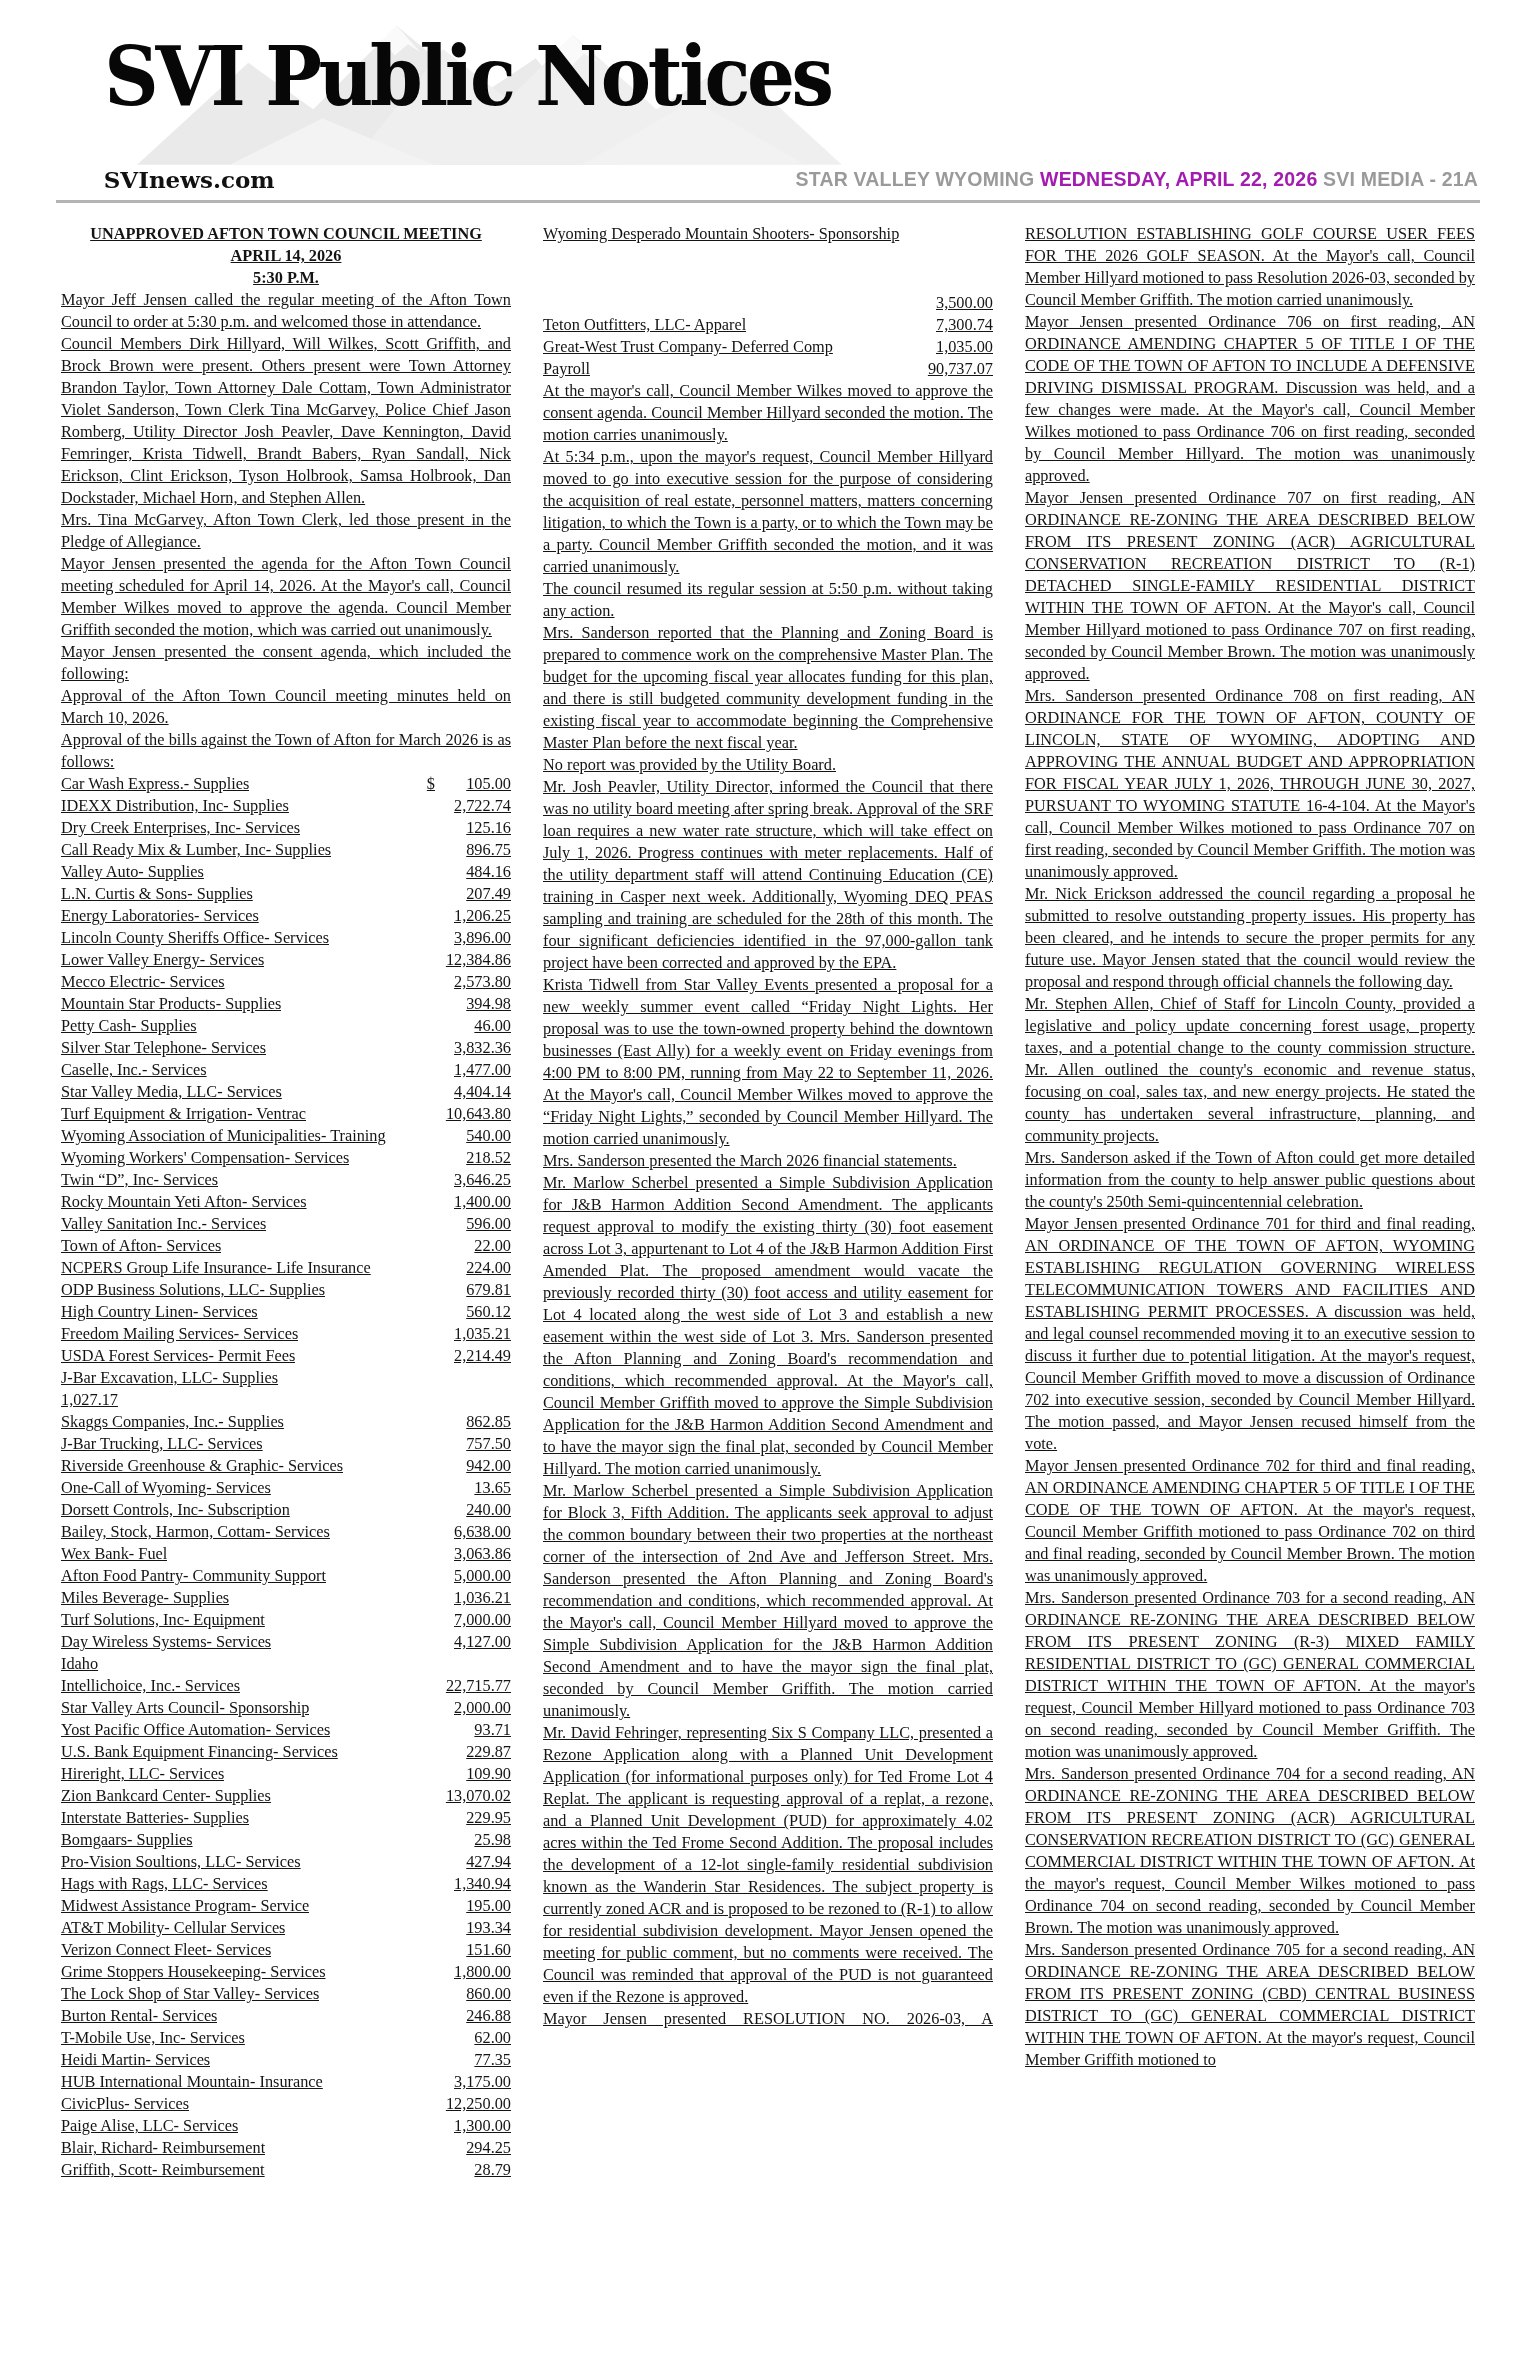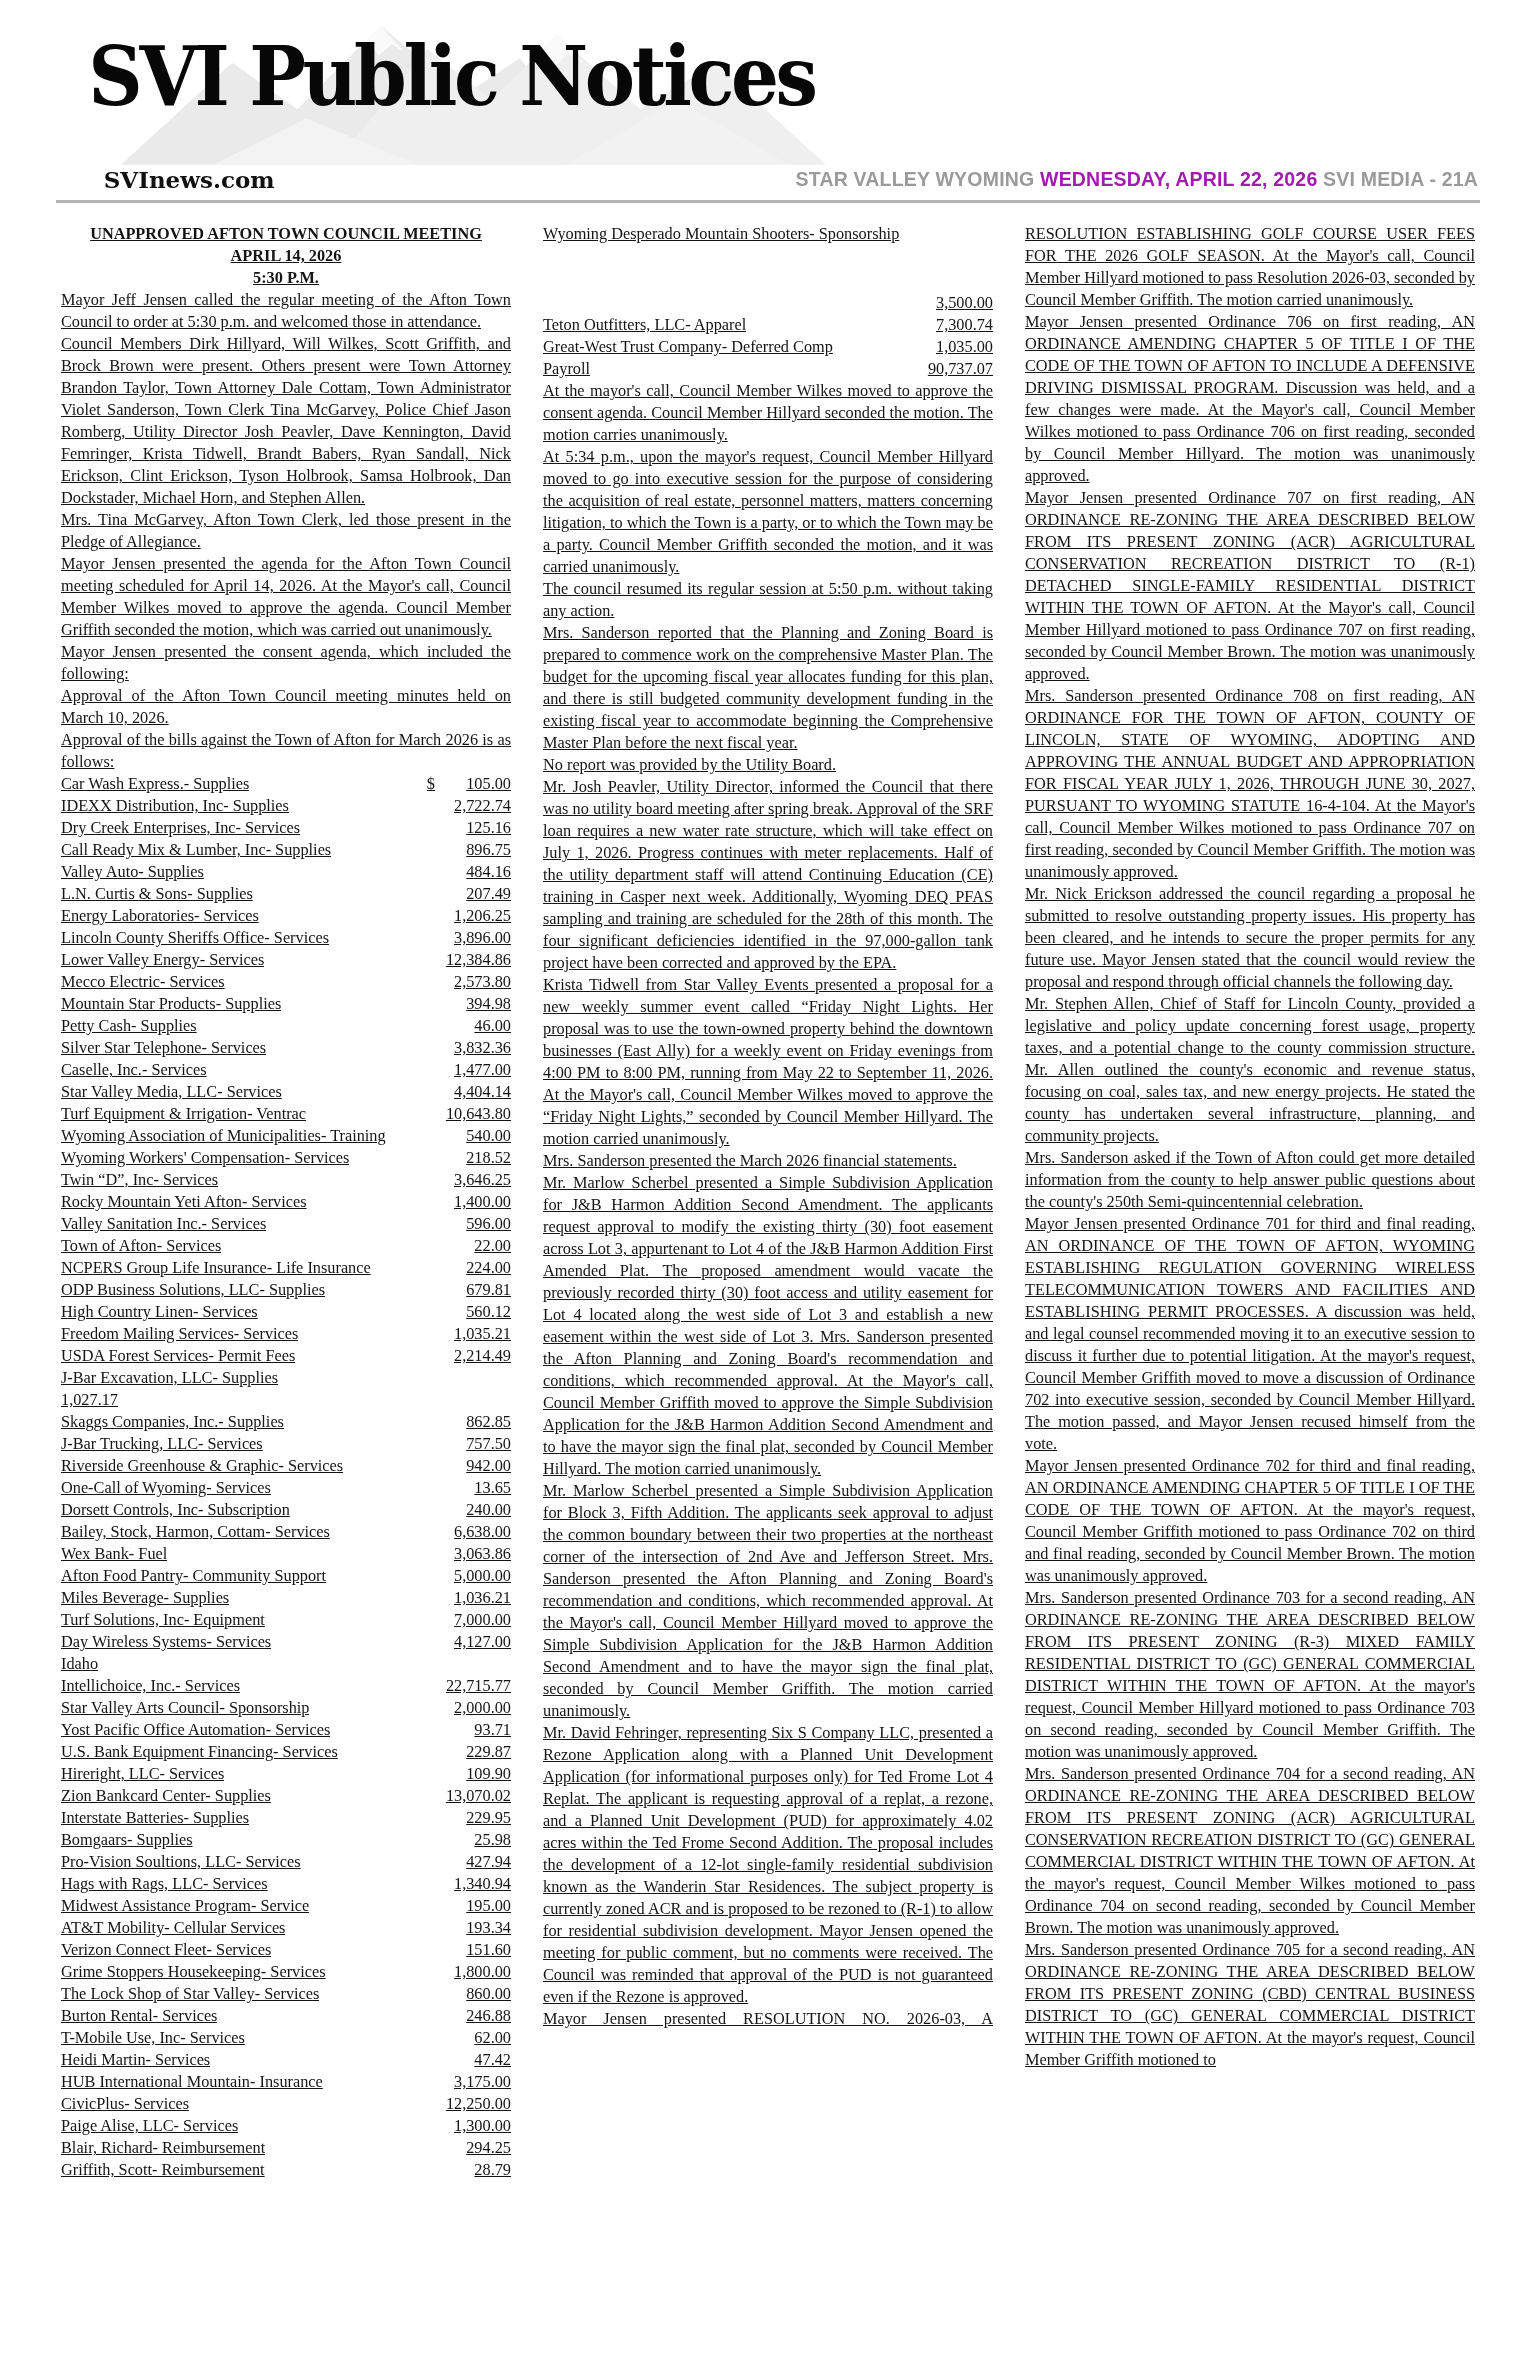--- a/index.html
+++ b/index.html
@@ -1,21 +1,21 @@
 <!DOCTYPE html>
 <html style="font-size:15px"><head>
 <meta charset="utf-8">
 <title>SVI Public Notices</title>
 <style>
   html,body{margin:0;padding:0;background:#fff;}
   .page{position:relative;width:1536px;height:2375px;background:#fff;overflow:hidden;
         font-family:"Liberation Serif", serif;color:#141414;}
   
   header{position:relative;height:200px;}
-  .masthead-wrap{position:relative;height:148px;}
+  .masthead-wrap{position:relative;height:148px;margin-left:16px;}
   .mountain-art{position:absolute;left:121px;top:7.4px;z-index:0;opacity:.85;}
   .masthead{position:relative;z-index:1;margin:0;padding:35px 0 0 96px;
             font-family:"DejaVu Serif", serif;font-weight:700;font-size:82px;line-height:1;
             letter-spacing:-3.7px;color:#070707;transform:scaleX(.92);transform-origin:left top;
             white-space:nowrap;}
   .meta-row{position:absolute;left:56px;right:56px;bottom:7.4px;height:28px;z-index:1;}
   .site{position:absolute;left:3.7px;bottom:0;font-family:"DejaVu Serif", serif;font-weight:700;
         font-size:23px;color:#111;margin-left:44px;}
   .meta-right{position:absolute;right:1.9px;bottom:1.9px;font-family:"Liberation Sans", sans-serif;
         font-weight:700;font-size:19.5px;letter-spacing:0.2px;white-space:nowrap;}
@@ -345,21 +345,21 @@
           <span class="bill-amount">246.88</span>
         </div>
         <div class="bill-row">
           <span class="bill-name">T-Mobile Use, Inc- Services</span>
           <span class="bill-spacer"></span>
           <span class="bill-amount">62.00</span>
         </div>
         <div class="bill-row">
           <span class="bill-name">Heidi Martin- Services</span>
           <span class="bill-spacer"></span>
-          <span class="bill-amount">47.42</span>
+          <span class="bill-amount">77.35</span>
         </div>
         <div class="bill-row">
           <span class="bill-name">HUB International Mountain- Insurance</span>
           <span class="bill-spacer"></span>
           <span class="bill-amount">3,175.00</span>
         </div>
         <div class="bill-row">
           <span class="bill-name">CivicPlus- Services</span>
           <span class="bill-spacer"></span>
           <span class="bill-amount">12,250.00</span>

